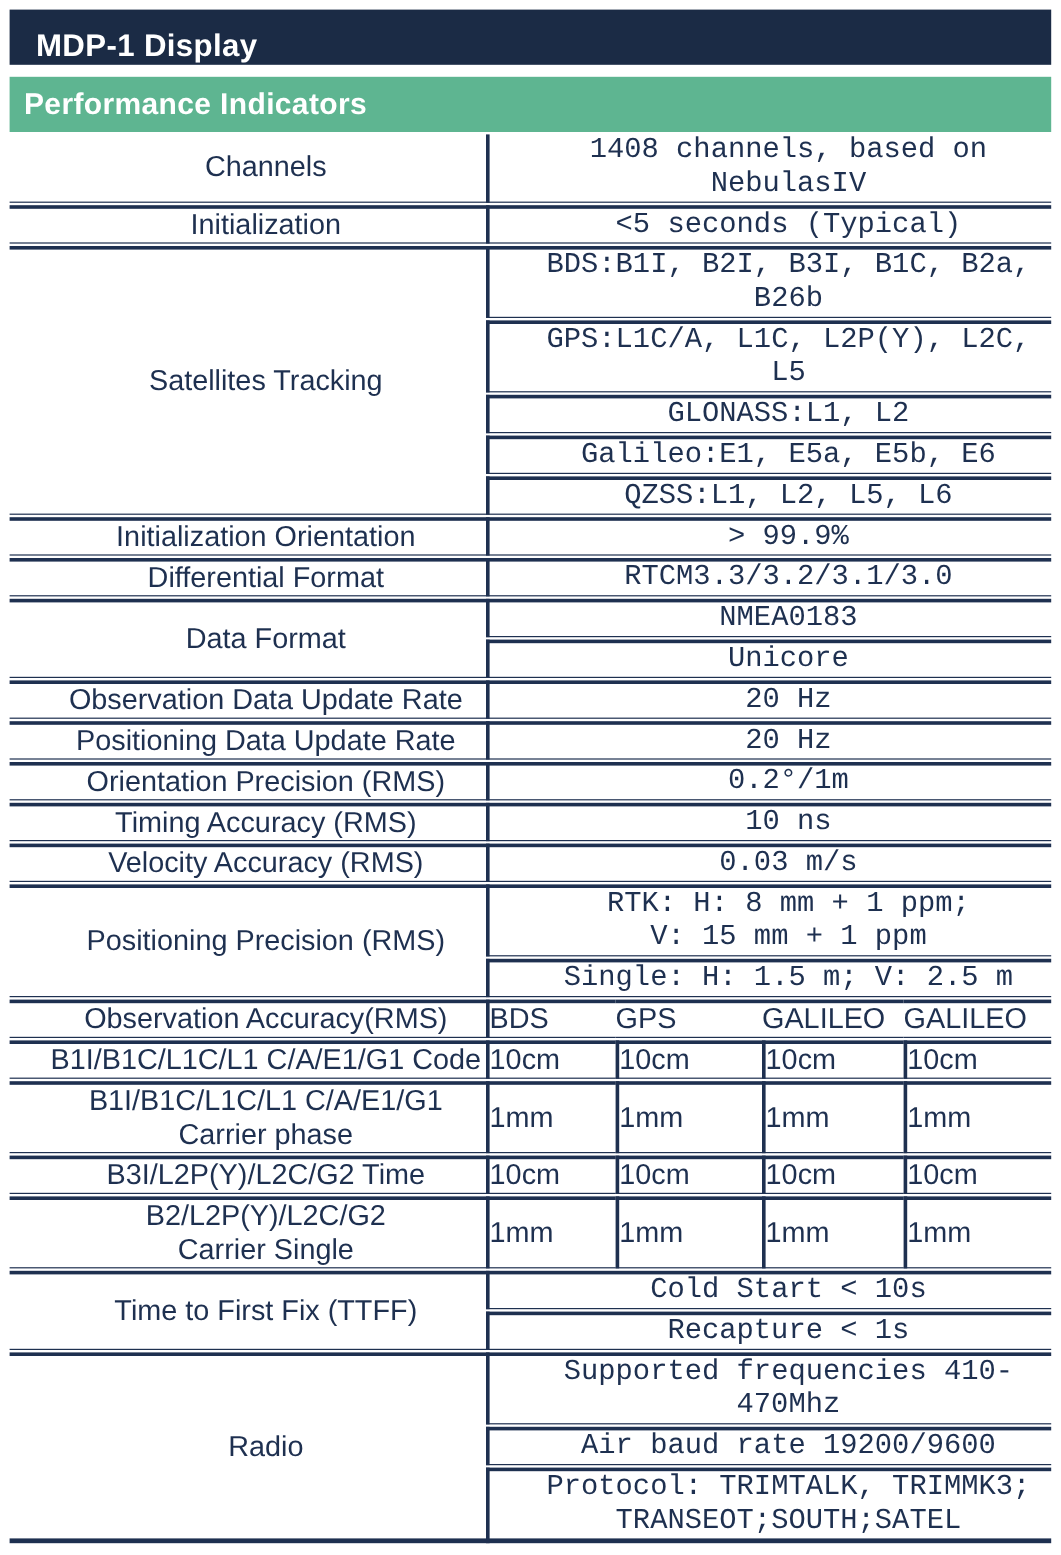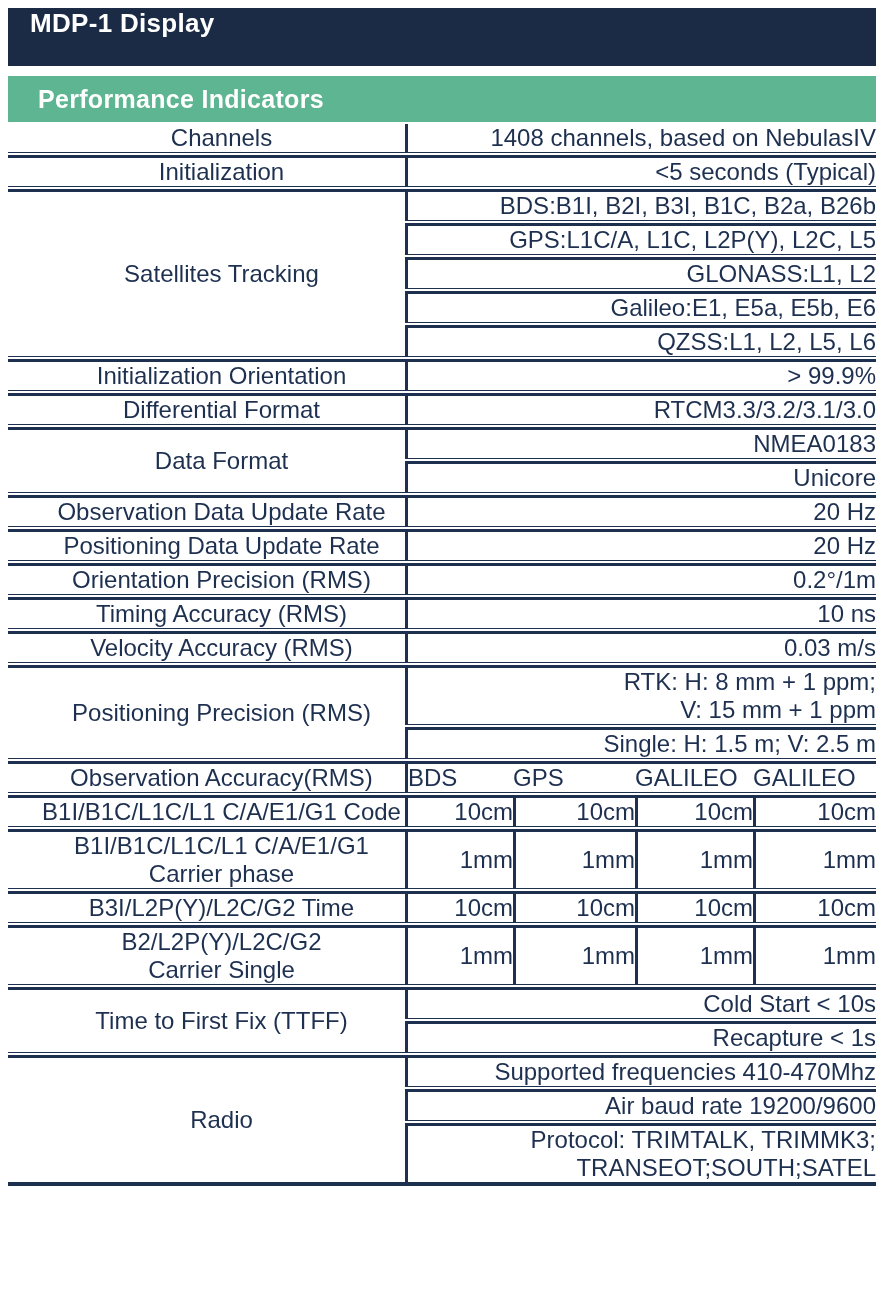--- a/index.html
+++ b/index.html
@@ -9,47 +9,47 @@
     --paper:#ffffff;
   }
   *{margin:0;padding:0;box-sizing:border-box;}
   html,body{background:#fff;}
   body{font-family:"Liberation Sans","DejaVu Sans",sans-serif;}
   .page{
     width:884px;height:1296px;background:var(--paper);
     padding:8px 8px 0 8px;overflow:hidden;position:relative;
   }
   .title-bar{
-    height:58px;background:var(--navy);color:#fff;
-    display:flex;align-items:flex-start;padding-left:22px;
+    height:46px;background:var(--navy);color:#fff;
+    display:flex;align-items:flex-end;padding-left:22px;
     font-size:26px;font-weight:bold;letter-spacing:.3px;
     margin-bottom:10px;
   }
   .section-bar{
     height:46px;background:var(--green);color:#fff;
-    display:flex;align-items:center;padding-left:30px;
+    display:flex;align-items:center;padding-left:12px;
     font-size:25px;font-weight:bold;letter-spacing:.3px;
   }
   table.spec{
     width:868px;table-layout:fixed;
     border-collapse:separate;border-spacing:0 2px;
     color:var(--ink);font-size:24px;
   }
   col.c0{width:397px;} col.c1{width:108px;} col.c2{width:122px;}
   col.c3{width:118px;} col.c4{width:123px;}
   td{
     border-top:3px solid var(--ink);
     border-bottom:1.5px solid var(--ink);
     line-height:28px;vertical-align:middle;
     overflow:hidden;
   }
   tr.first td{border-top:none;}
   td.label{padding-left:30px;text-align:center;}
-  td.val{border-left:3px solid var(--ink);padding-left:16px;text-align:right;}
-  td.cell{border-left:3px solid var(--ink);text-align:right;}
+  td.val{border-left:3px solid var(--ink);padding-left:30px;text-align:center;font-family:Liberation Mono, monospace;}
+  td.cell{border-left:3px solid var(--ink);text-align:left;}
   td.colhead{text-align:left;}
   td.vline{border-left:3px solid var(--ink);}
   td.pre{white-space:pre-line;}
   td.bottom{border-bottom-width:4px;}
 </style>
 </head>
 <body>
 
 <div class="page">
 

